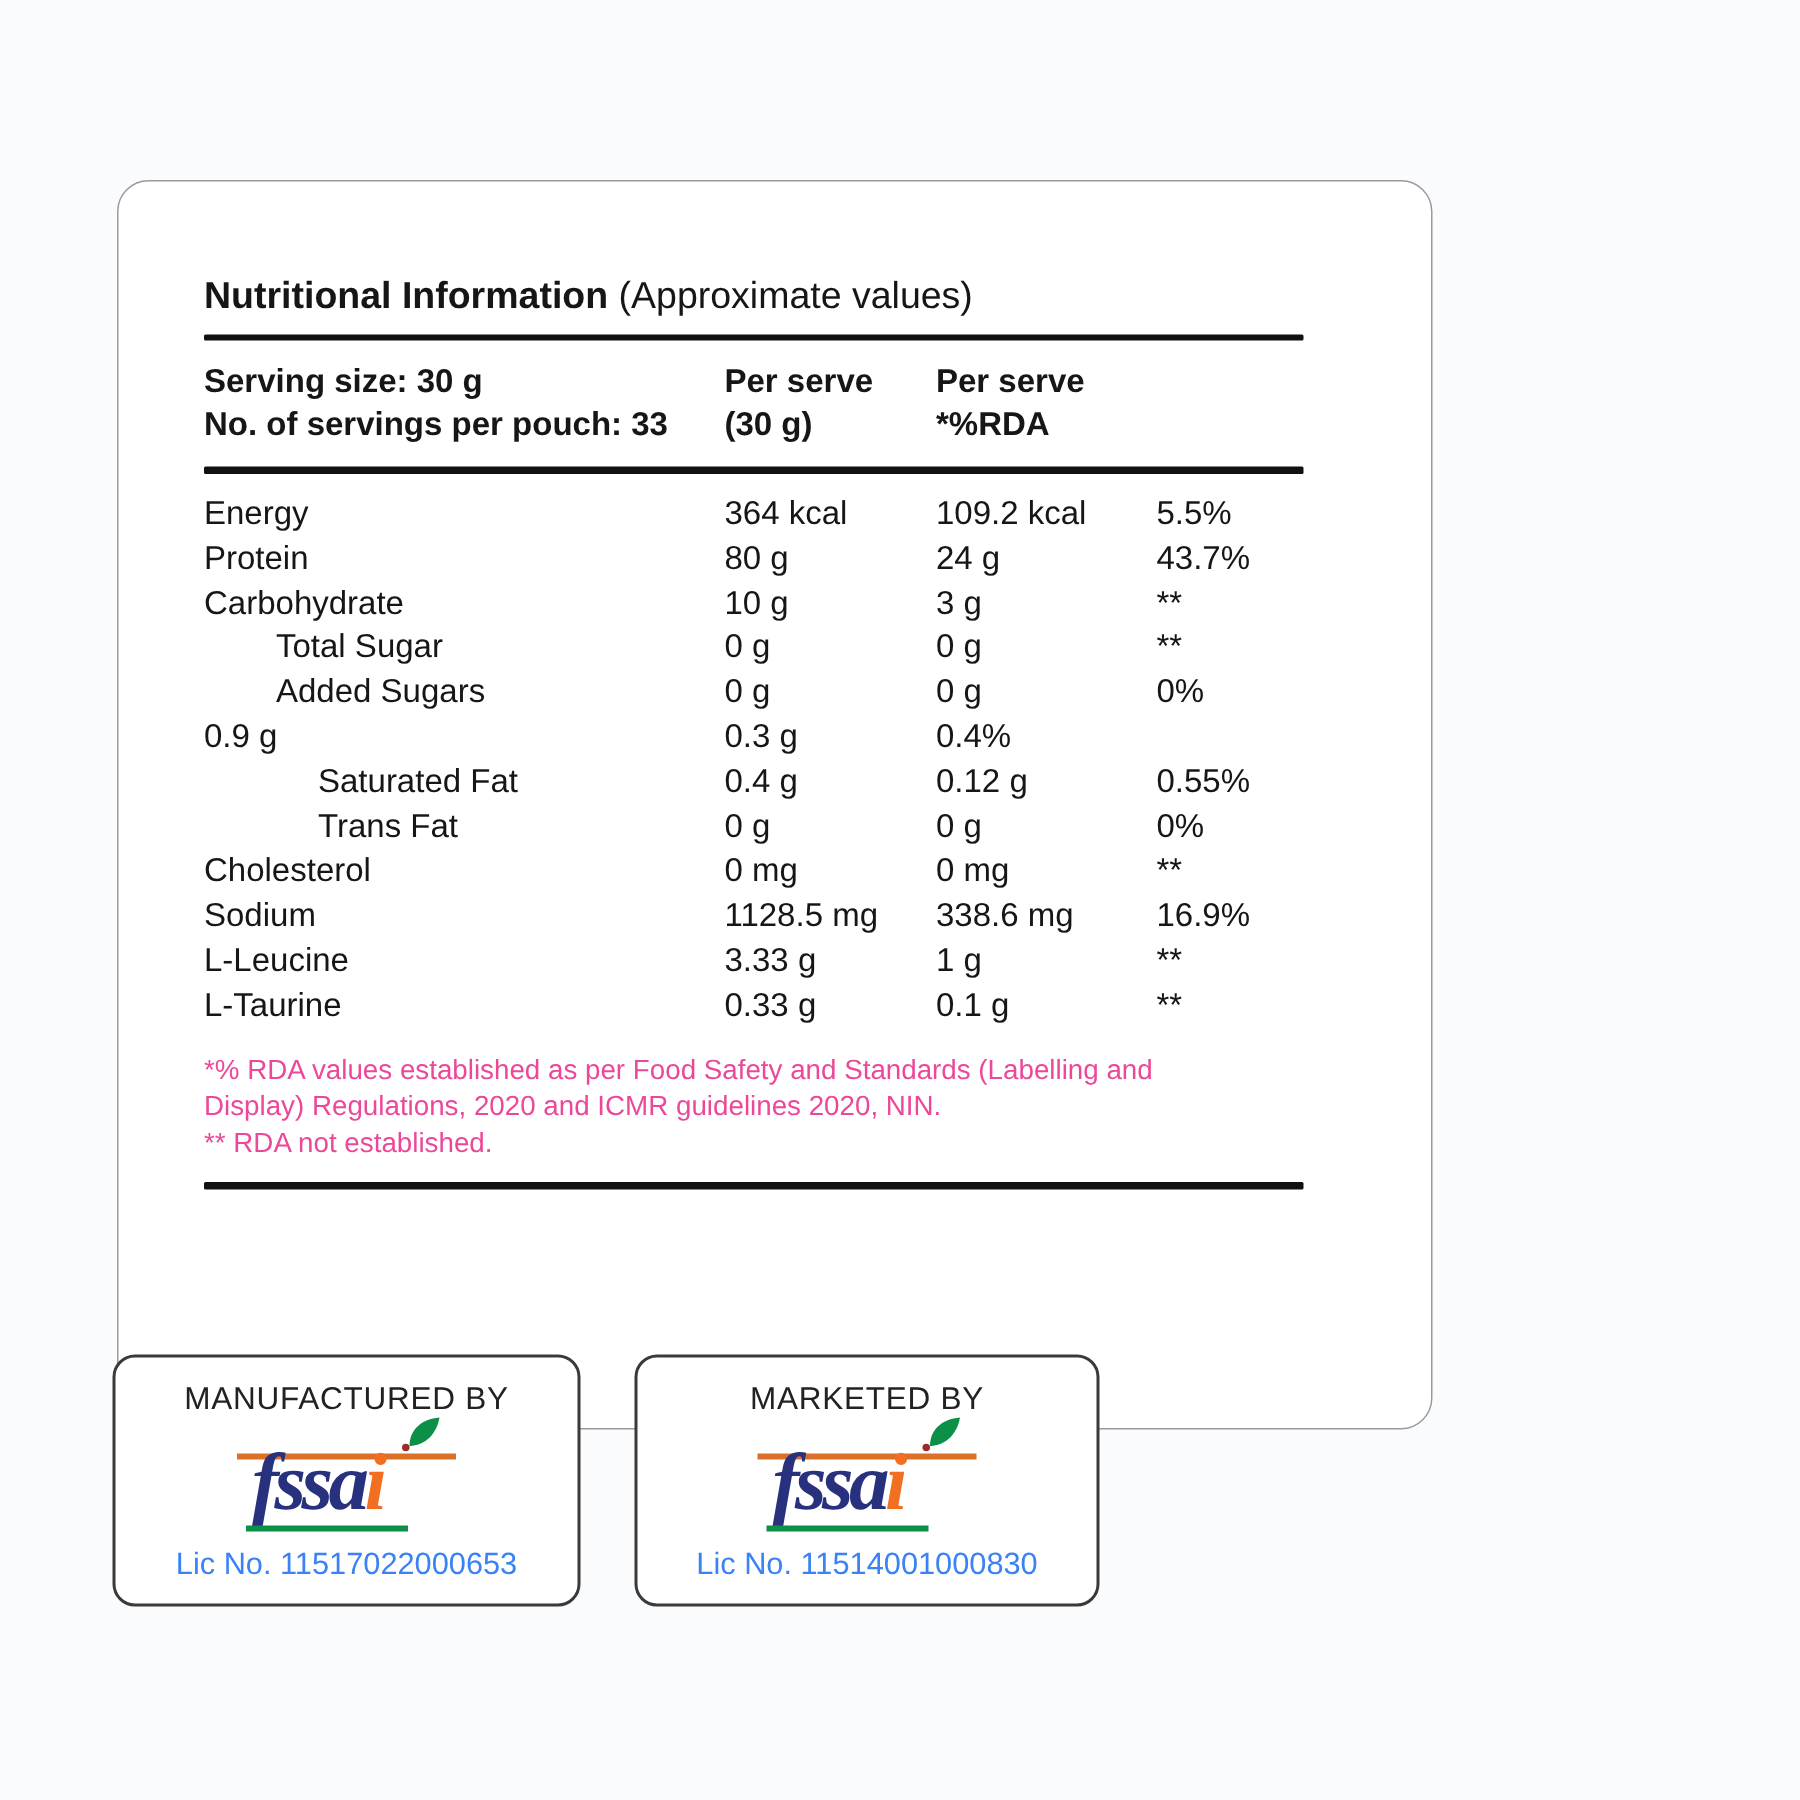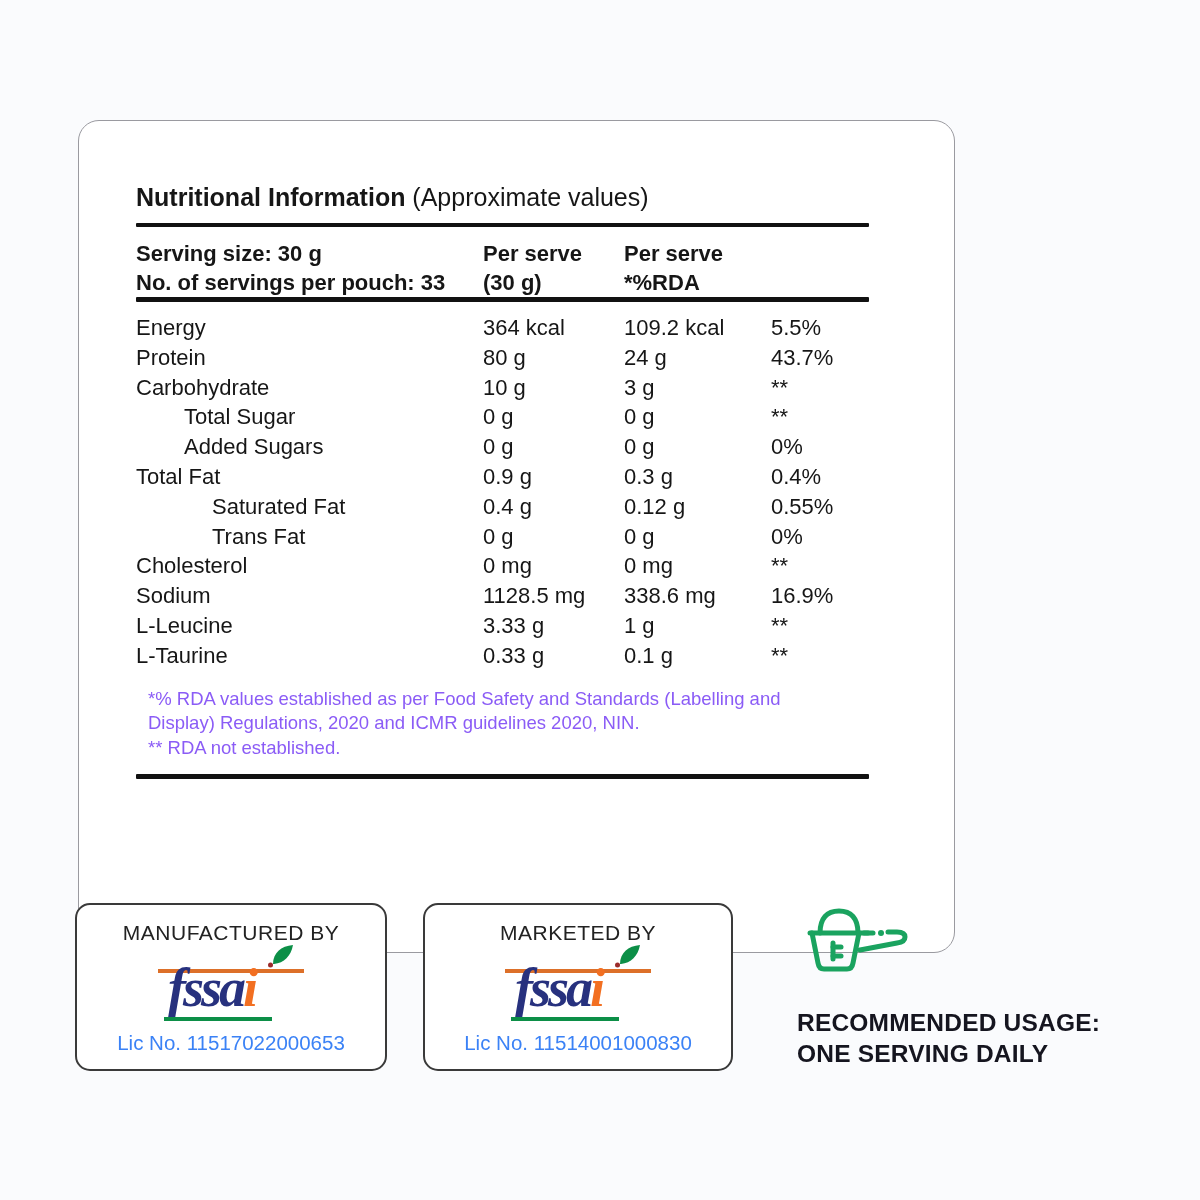--- a/index.html
+++ b/index.html
@@ -26,30 +26,30 @@
     position:absolute; left:57px; top:60px; width:733px;
   }
   .title-line { font-size:25px; line-height:32px; }
   .title-line b { font-weight:bold; }
   .rule { background:#111; border-radius:1px; }
   .rule-1 { height:4px; margin-top:10px; }
   .rule-2 { height:5px; }
   .rule-3 { height:5px; margin-top:14px; }
 
   .tgrid { display:grid; grid-template-columns:347px 141px 147px 1fr; }
-  .thead { padding:12px 0 0 0; font-weight:bold; font-size:22px; line-height:29px; }
+  .thead { padding:12px 0 14px 0; font-weight:bold; font-size:22px; line-height:29px; }
   .thead .cell div { white-space:nowrap; }
 
   .trows { padding:11px 0 4px 0; }
   .trow { display:grid; grid-template-columns:347px 141px 147px 1fr; font-size:22px; line-height:29.8px; }
   .trow .tcell { white-space:nowrap; }
   .indent-1 .label { padding-left:48px; }
   .indent-2 .label { padding-left:76px; }
 
-  .footnotes { margin-top:12px; font-size:18.5px; line-height:24.5px; color:#8b5cf6;margin-left:12px; }
+  .footnotes { margin-top:12px; font-size:18.5px; line-height:24.5px; color:#ec4899; }
   .footnotes .fn-1 { max-width:648px; }
 
   
   .info-box {
     position:absolute; top:903px; height:168px;
     background:#ffffff;
     border:2px solid #3a3a3a;
     border-radius:15px;
     box-sizing:border-box;
     display:flex; flex-direction:column; align-items:center; justify-content:space-between;
@@ -141,21 +141,20 @@
             <div class="tcell perserve">0 g</div>
             <div class="tcell rda">**</div>
           </div>
           <div class="trow indent-1">
             <div class="tcell label">Added Sugars</div>
             <div class="tcell per100">0 g</div>
             <div class="tcell perserve">0 g</div>
             <div class="tcell rda">0%</div>
           </div>
           <div class="trow indent-0">
-            <div class="tcell label">Total Fat</div>
             <div class="tcell per100">0.9 g</div>
             <div class="tcell perserve">0.3 g</div>
             <div class="tcell rda">0.4%</div>
           </div>
           <div class="trow indent-2">
             <div class="tcell label">Saturated Fat</div>
             <div class="tcell per100">0.4 g</div>
             <div class="tcell perserve">0.12 g</div>
             <div class="tcell rda">0.55%</div>
           </div>
@@ -221,29 +220,14 @@
       <span class="fssai-word"><span class="fssai-main">fssa</span><span class="fssai-i">i</span></span>
       <span class="fssai-underline"></span>
       <svg class="fssai-leaf" width="30" height="26" viewBox="0 0 30 26">
         <circle cx="6.5" cy="21" r="2.5" fill="#9b2c2c"></circle>
         <path d="M9 20 C 9 9 17 2 29 1 C 27 12 20 19 10 20 Z" fill="#0c8f47"></path>
       </svg>
     </div>
     <div class="box-license">Lic No. 11514001000830</div>
   </div>
 
-  <div class="usage">
-    <svg class="scoop-icon" width="112" height="78" viewBox="0 0 112 78" fill="none" stroke="#1aa35f" stroke-width="5" stroke-linecap="round" stroke-linejoin="round">
-      <path d="M23 30 C 23 15 30 8 42 8 C 54 8 61 15 61 30"></path>
-      <path d="M13 30 H 71"></path>
-      <path d="M15 30 L 21 60 Q 22 66 27 66 L 50 66 Q 55 66 56 60 L 62 30"></path>
-      <path d="M36 40 v 16"></path>
-      <path d="M36 44 h 8"></path>
-      <path d="M36 53 h 8"></path>
-      <path d="M67 30 h 9"></path>
-      <circle cx="84" cy="30" r="3" fill="#1aa35f" stroke="none"></circle>
-      <path d="M91 29 L 100 29 Q 108 29 108 34 Q 108 39 100 40 L 63 47"></path>
-    </svg>
-    <div class="usage-text">RECOMMENDED USAGE:</div>
-    <div class="usage-text">ONE SERVING DAILY</div>
-  </div>
 
 </div>
 
 </body></html>

